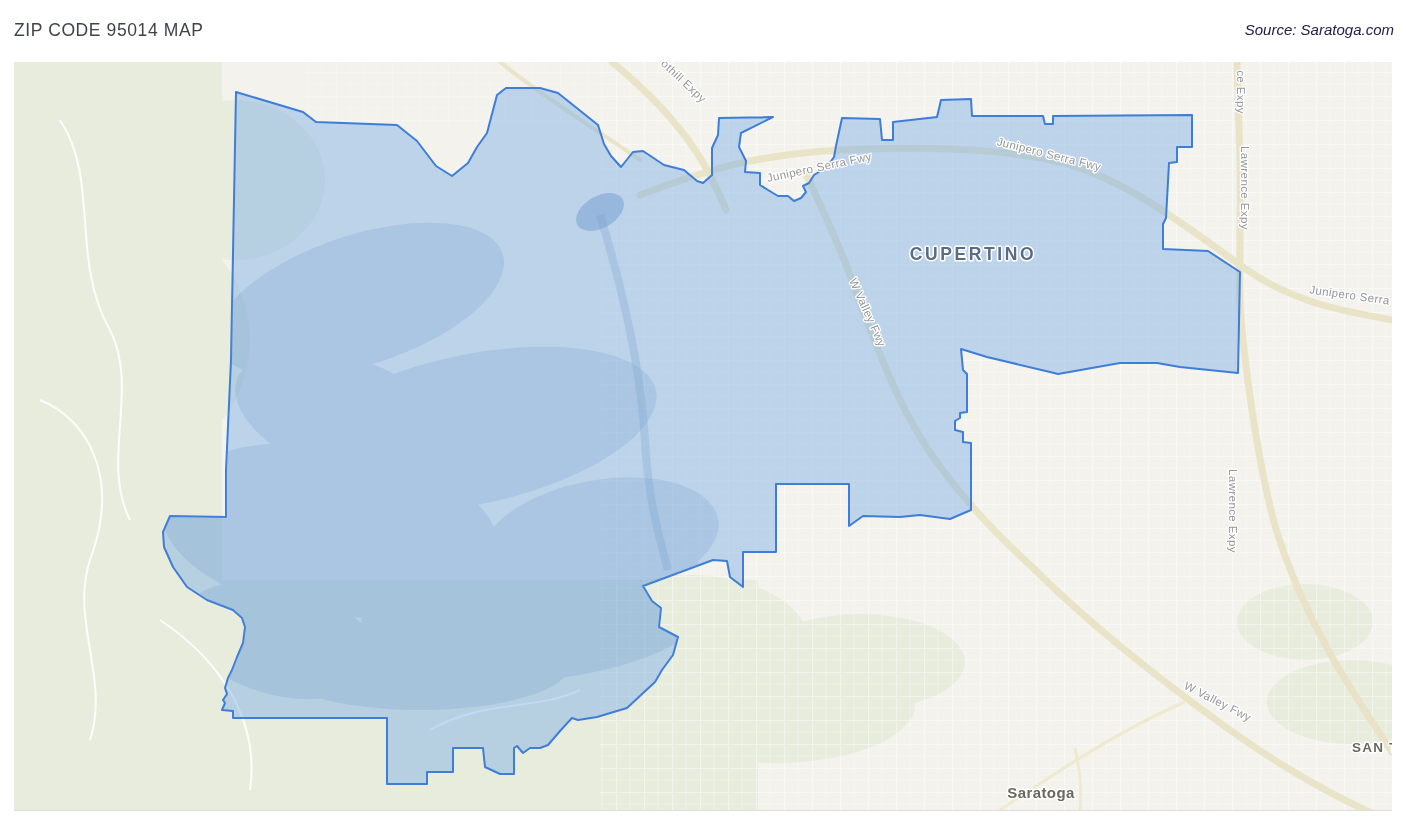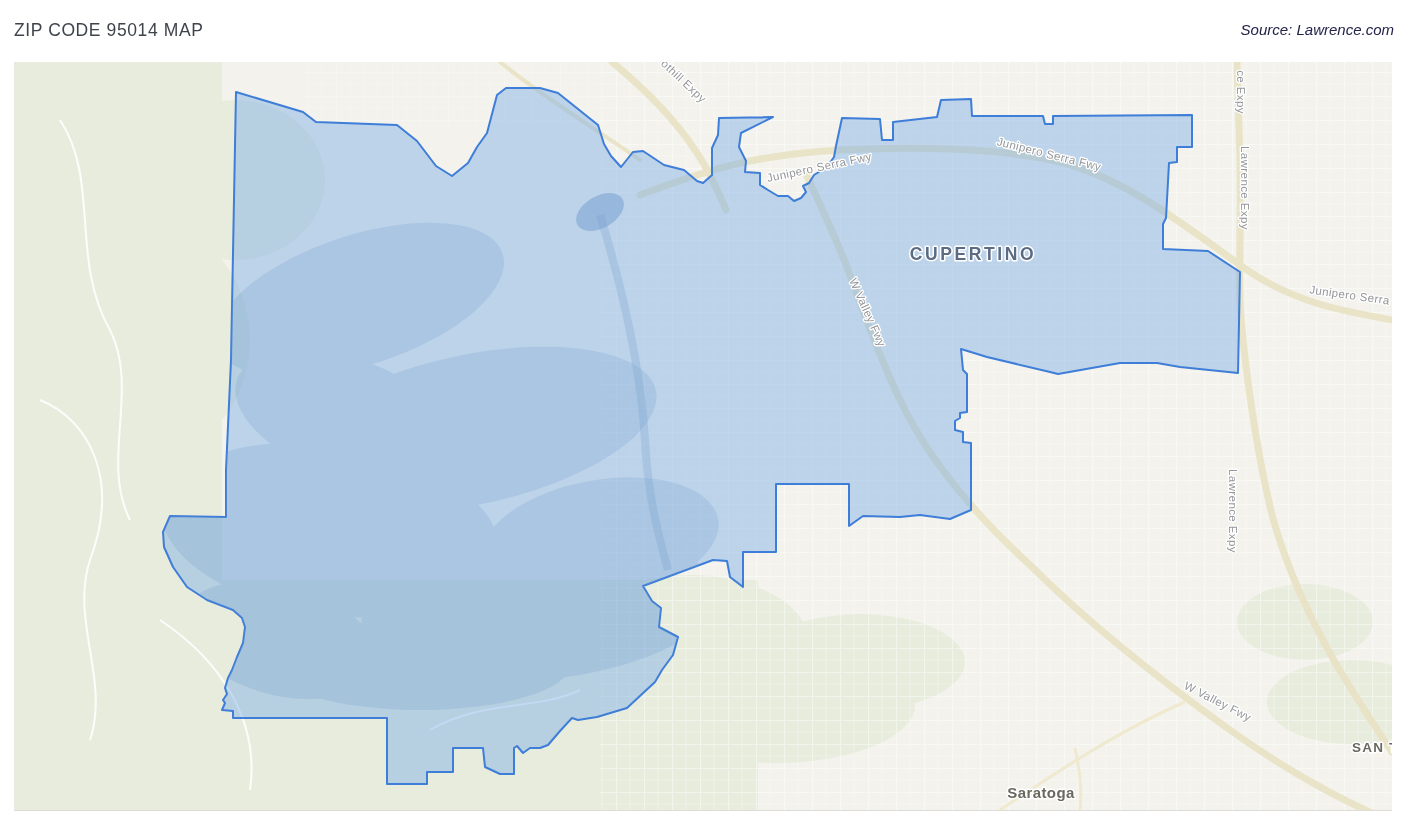--- a/index.html
+++ b/index.html
@@ -13,21 +13,21 @@
   .lbl-road{font-size:11.5px;fill:#94969a;letter-spacing:.4px;paint-order:stroke;stroke:#ffffff;stroke-width:2.6px;stroke-linejoin:round;}
   .lbl-city{font-size:17.5px;font-weight:bold;fill:#5b6b83;letter-spacing:2.6px;paint-order:stroke;stroke:#ffffff;stroke-width:3px;stroke-linejoin:round;}
   .lbl-town{font-size:15px;font-weight:bold;fill:#6a6960;letter-spacing:.4px;paint-order:stroke;stroke:#ffffff;stroke-width:3px;stroke-linejoin:round;}
   .lbl-town-caps{font-size:13.5px;font-weight:bold;fill:#6a6960;letter-spacing:1.2px;paint-order:stroke;stroke:#ffffff;stroke-width:3px;stroke-linejoin:round;}
 </style>
 </head>
 <body>
 
 <div class="page-header">
   <div class="page-title">ZIP CODE 95014 MAP</div>
-  <div class="source-credit">Source: Lawrence.com</div>
+  <div class="source-credit">Source: Saratoga.com</div>
 </div>
 
 <div class="map-frame">
   <svg width="1378" height="748" viewBox="14 62 1378 748" xmlns="http://www.w3.org/2000/svg">
     <defs>
       <pattern id="grid" width="28" height="24" patternUnits="userSpaceOnUse">
         <path d="M0 0 H28 M0 0 V24" stroke="#ffffff" stroke-width="2.2" fill="none" opacity="0.9"></path>
         <path d="M14 0 V24 M0 12 H28" stroke="#ffffff" stroke-width="1.1" fill="none" opacity="0.55"></path>
       </pattern>
       <clipPath id="zipclip">

